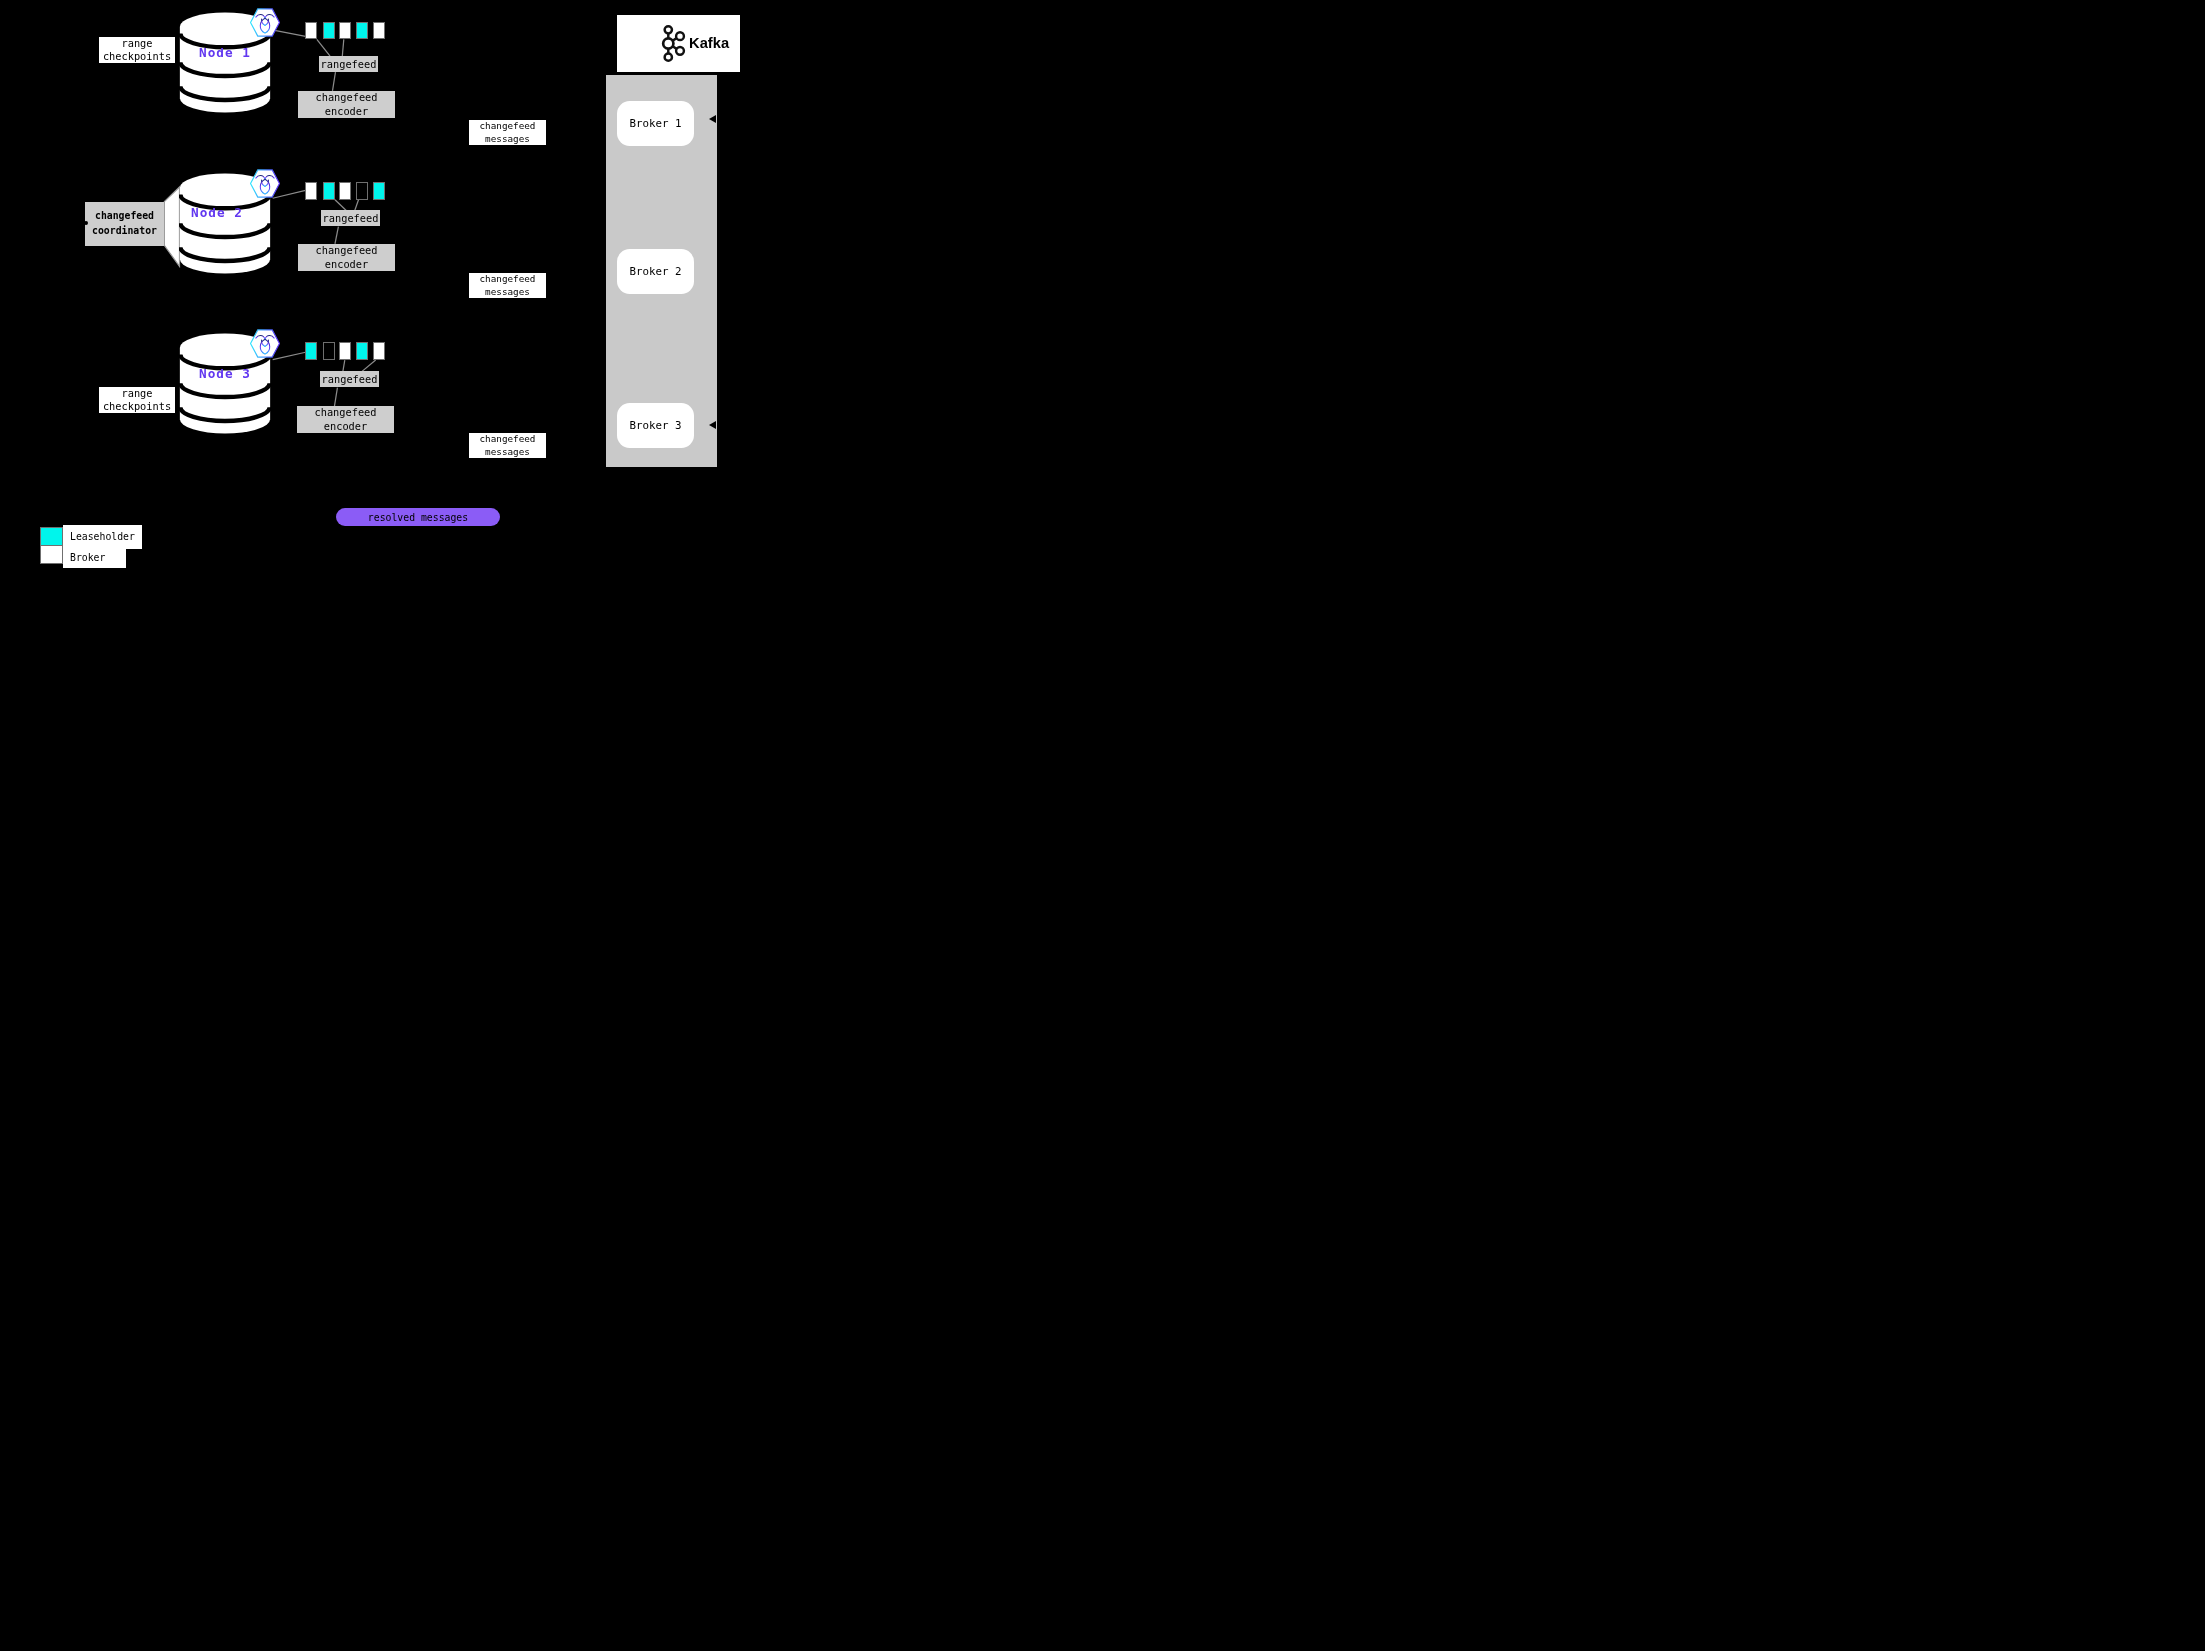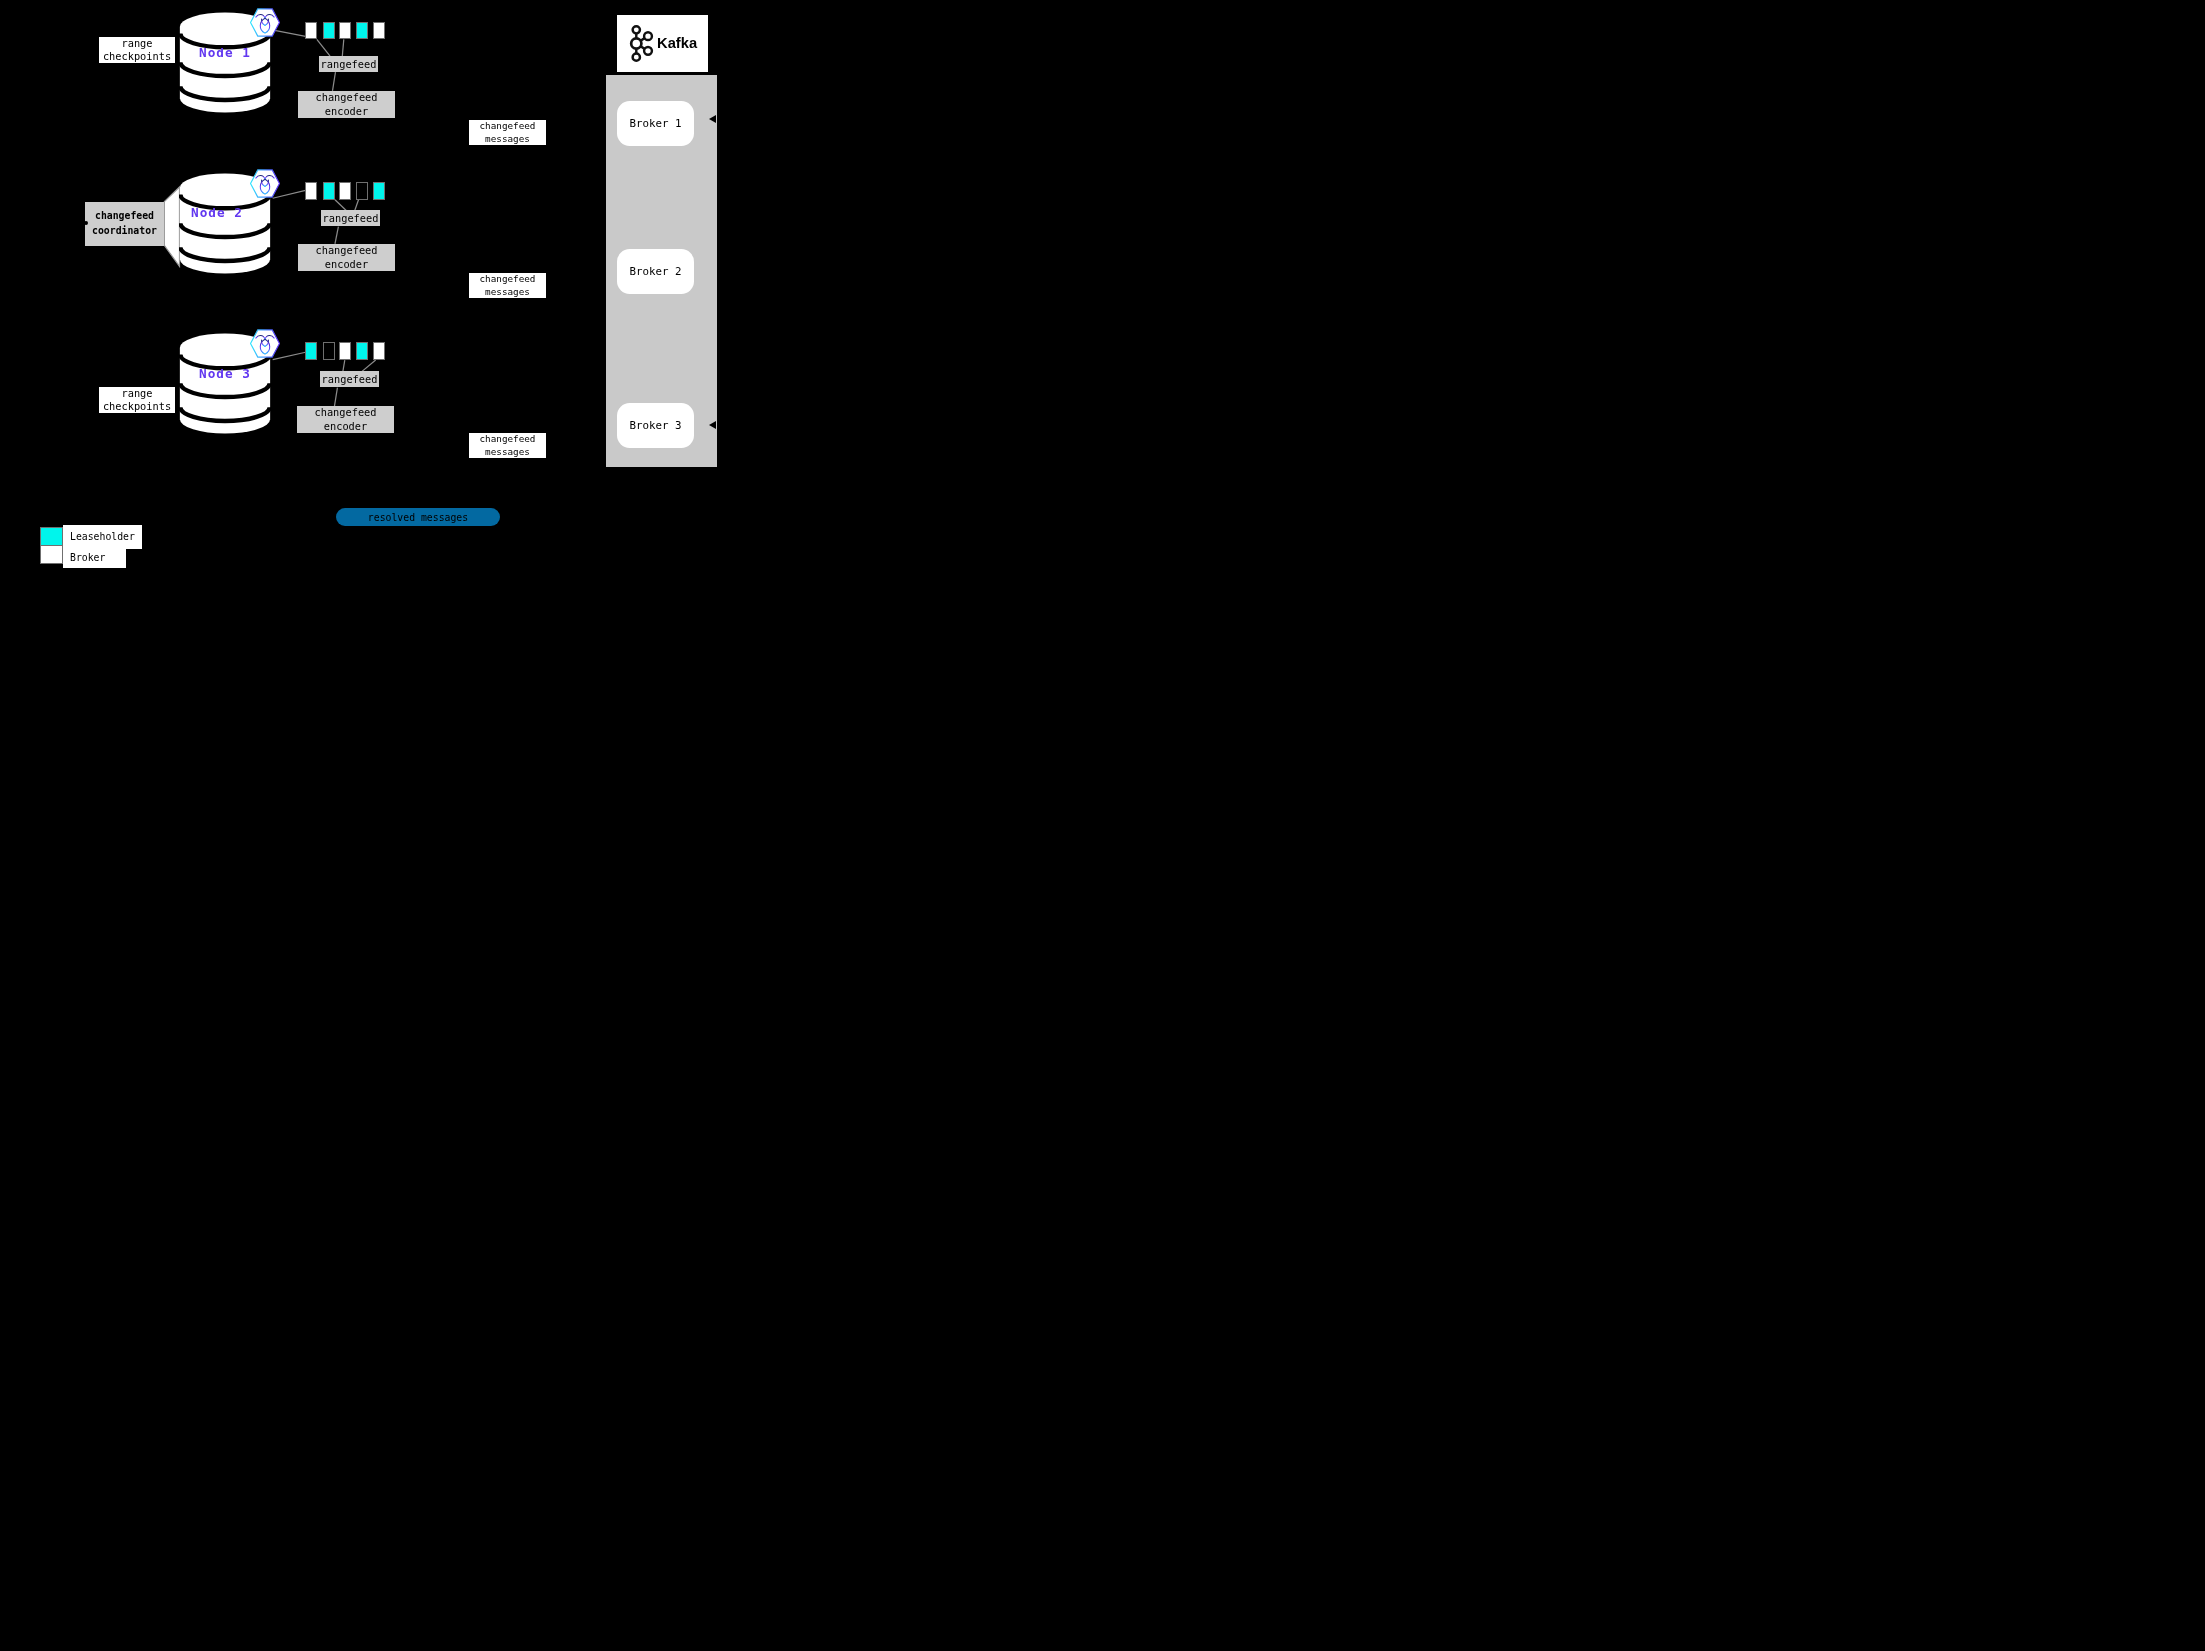--- a/index.html
+++ b/index.html
@@ -20,38 +20,38 @@
   .node-label{position:absolute;width:92px;text-align:center;font-weight:bold;
               font-size:12.7px;letter-spacing:1px;color:#6238f0;z-index:3;}
   
   .sq{position:absolute;width:12.3px;height:17.6px;border:1.5px solid #6f6f6f;
       box-sizing:border-box;z-index:2;}
   .sq[data-kind="leaseholder"]{background:#00f5ec;}
   .sq[data-kind="replica"]{background:#ffffff;}
   .sq[data-kind="empty"]{background:transparent;}
   
   .kafka-panel{position:absolute;left:617px;top:14.7px;width:91px;height:57px;
-               background:#fff;z-index:2;display:flex;align-items:center;}
+               background:#fff;z-index:2;display:flex;align-items:center;padding-left:32px;}
   .kafka-title{font-family:"Liberation Sans","DejaVu Sans",sans-serif;
                font-weight:bold;font-size:14.7px;margin-left:2.9px;}
   .kafka-container{position:absolute;left:606px;top:75px;width:111px;height:392px;
                    background:#c9c9c9;z-index:1;}
   .broker{position:absolute;left:617px;width:77px;height:45px;background:#fff;
           border-radius:12.7px;display:flex;align-items:center;justify-content:center;
           font-size:10.8px;z-index:2;}
   .arrowhead{position:absolute;width:0;height:0;z-index:4;
              border-top:4.4px solid transparent;border-bottom:4.4px solid transparent;
              border-right:7.8px solid #000;}
   
   .legend-sq{position:absolute;left:40px;width:23px;height:18.6px;
              border:1.5px solid #6f6f6f;box-sizing:border-box;z-index:2;}
   .legend-label{position:absolute;left:63px;background:#fff;display:flex;
                 align-items:center;font-size:9.8px;z-index:2;padding-left:7px;
                 box-sizing:border-box;}
-  .pill{position:absolute;left:336px;top:508px;width:164px;height:18px;background:#0369a1;
+  .pill{position:absolute;left:336px;top:508px;width:164px;height:18px;background:#8b5cf6;
         border-radius:9.3px;display:flex;align-items:center;justify-content:center;
         font-size:9.8px;z-index:2;}
   .hex{position:absolute;z-index:3;}
   .cyl{position:absolute;z-index:2;}
   .dot{position:absolute;width:3.9px;height:3.9px;border-radius:50%;background:#000;z-index:3;}
 </style>
 </head>
 <body>
 
 <div id="canvas">

